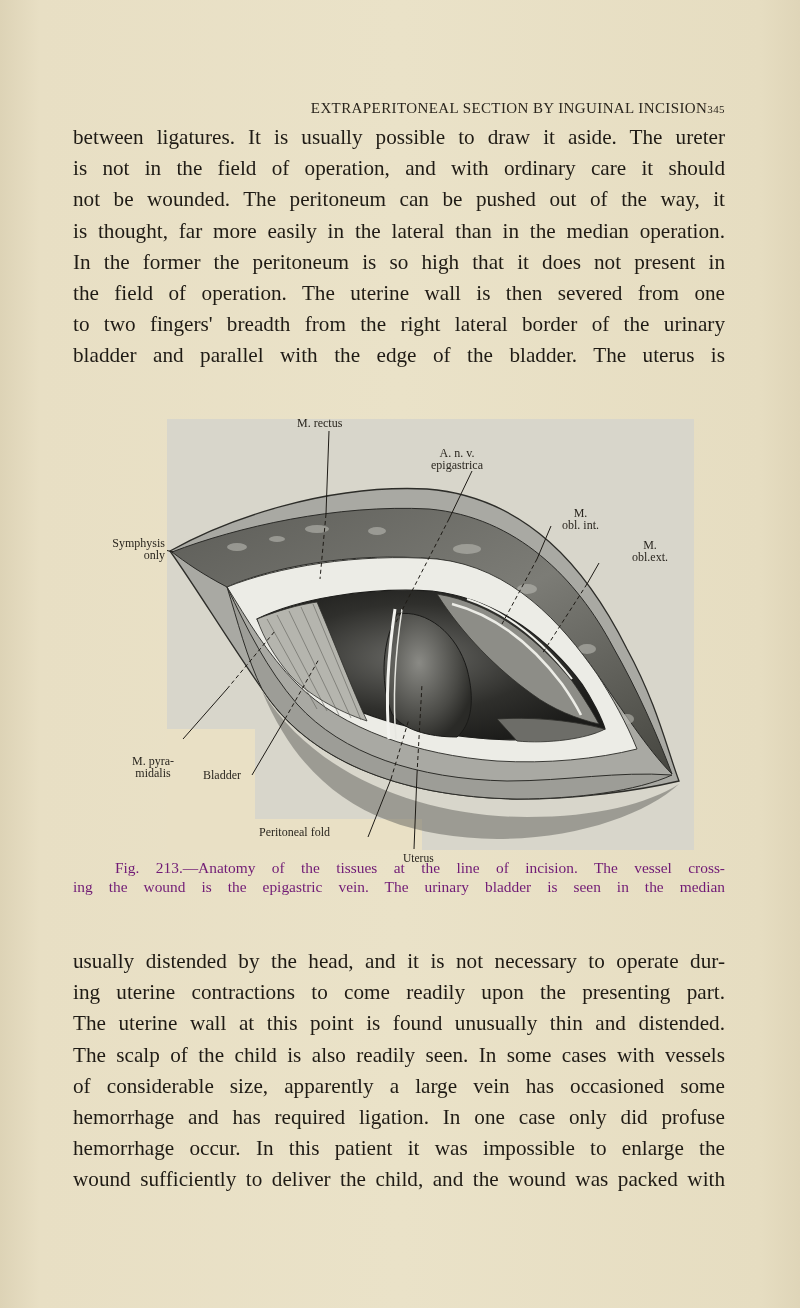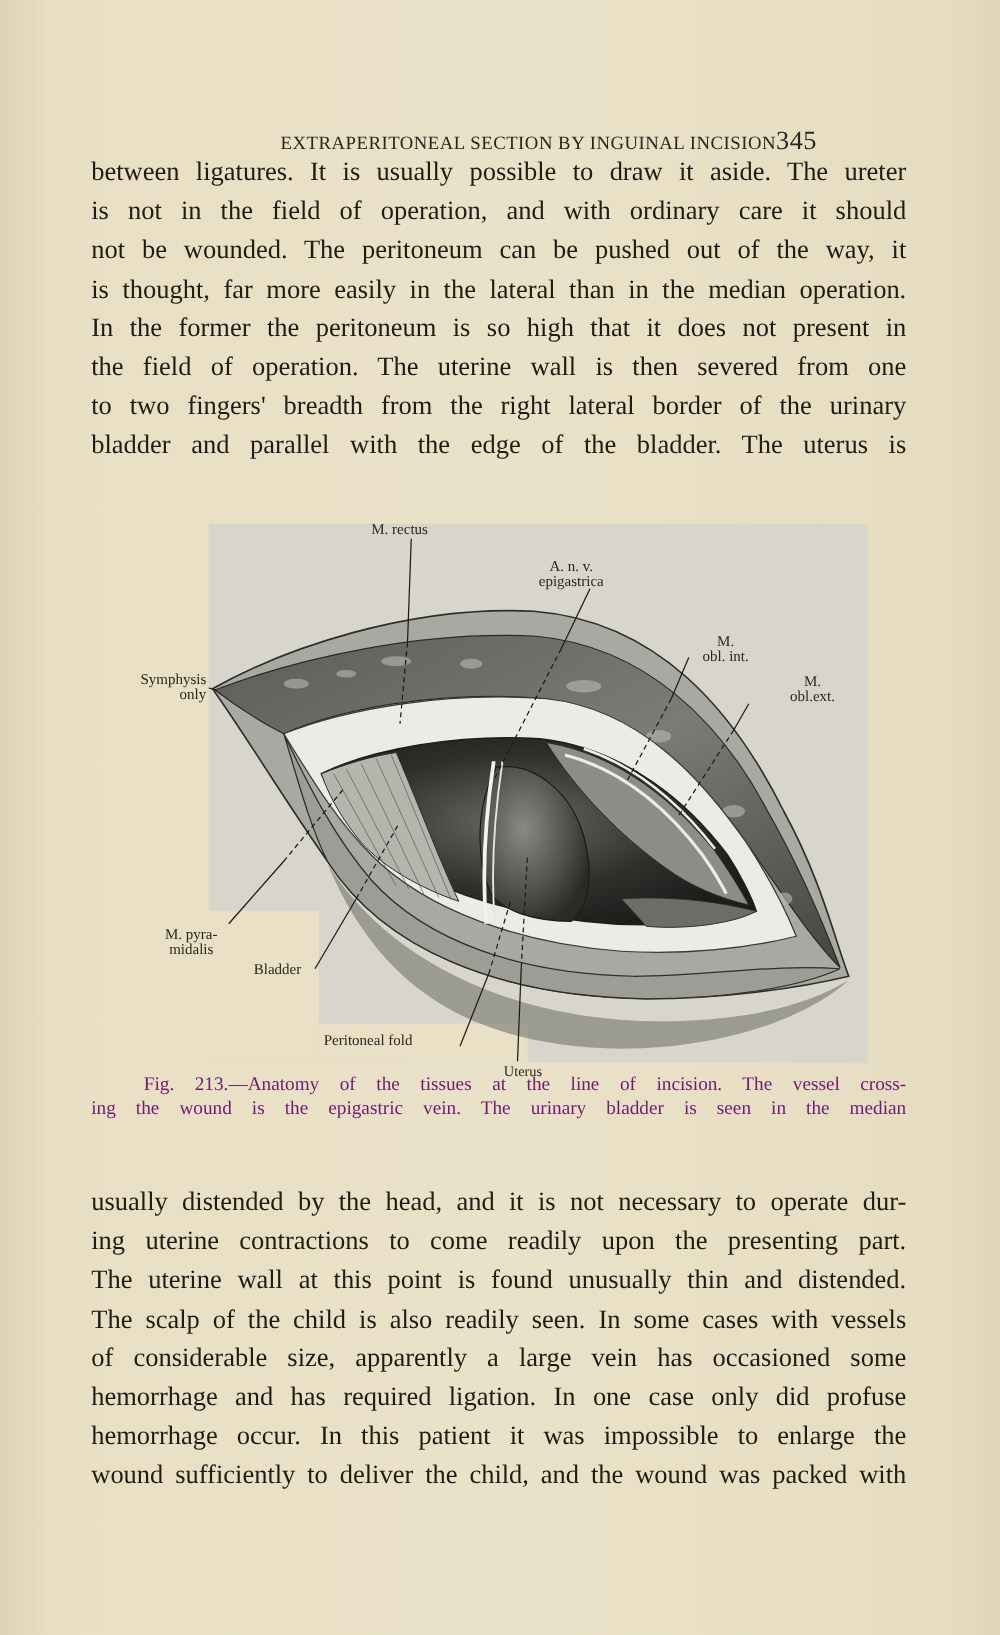--- a/index.html
+++ b/index.html
@@ -8,23 +8,23 @@
     background: #e9e0c5;
     background-image: linear-gradient(90deg, #ddd3b6 0px, #e8dfc4 40px, #eae2c8 400px, #e6ddc1 760px, #dfd5b8 800px);
     font-family: "Liberation Serif", "DejaVu Serif", serif;
     color: #1f1b15;
     position: relative;
   }
   .page { position: absolute; left: 0; top: 0; width: 800px; height: 1308px; }
   .running-head {
     position: absolute; left: 153px; top: 100px; width: 572px;
     font-size: 15px; letter-spacing: 0.4px; color: #2a251d;
-    display: flex; justify-content: center; align-items: baseline;
-  }
-  .running-head .page-num { font-size: 21px; }
+    display: flex; justify-content: flex-end; align-items: baseline;
+  }
+  .running-head .page-num { font-size: 11px; }
   .body-text {
     position: absolute; left: 73px; width: 652px;
     font-size: 21.2px; line-height: 31.2px;
     text-align: justify; text-align-last: justify;
     color: #1f1b15;
   }
   .body-text .line { display: block; white-space: nowrap; text-align: justify; text-align-last: justify; height: 31.2px; }
   .block1 { top: 122px; }
   .block2 { top: 946px; }
   .figure {
@@ -197,21 +197,21 @@
     <div class="fig-label" style="left:395px; top:88px;">
       <div>M.</div>
       <div>obl. int.</div>
     </div>
 
     <div class="fig-label" style="left:465px; top:120px;">
       <div>M.</div>
       <div>obl.ext.</div>
     </div>
 
-    <div class="fig-label" style="left:-35px; top:322px; text-align:center;">
+    <div class="fig-label" style="left:-35px; top:336px; text-align:center;">
       <div>M. pyra-</div>
       <div>midalis</div>
     </div>
 
     <div class="fig-label" style="left:36px; top:350px;">Bladder</div>
 
     <div class="fig-label" style="left:92px; top:407px;">Peritoneal fold</div>
 
     <div class="fig-label" style="left:236px; top:433px; font-size:11.5px;">Uterus</div>
   </div>

